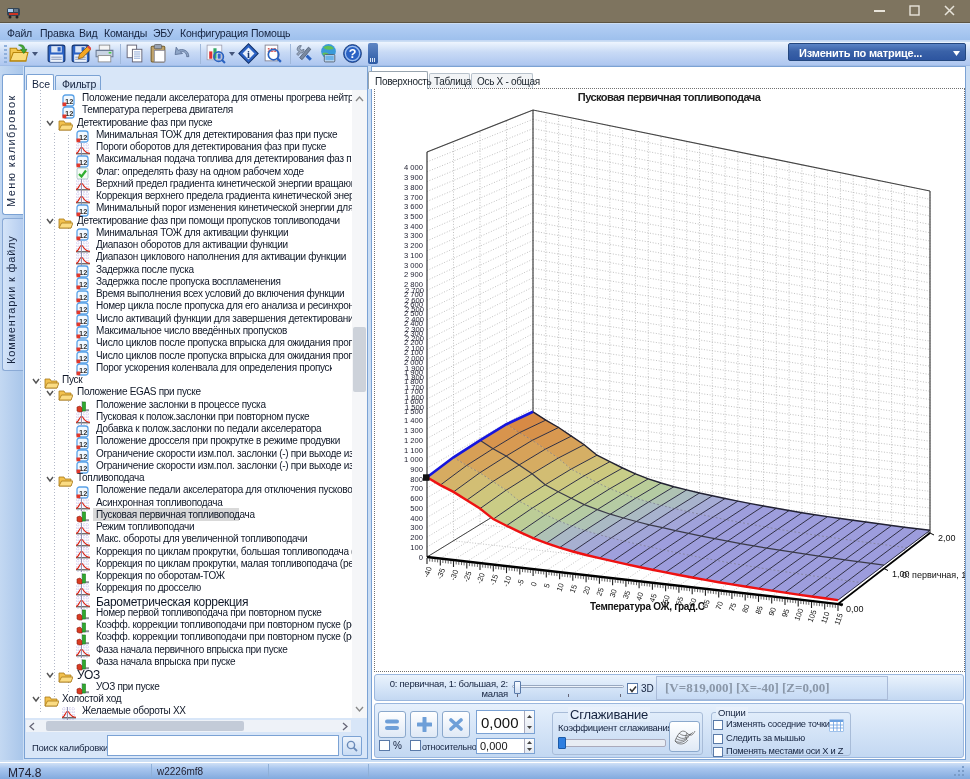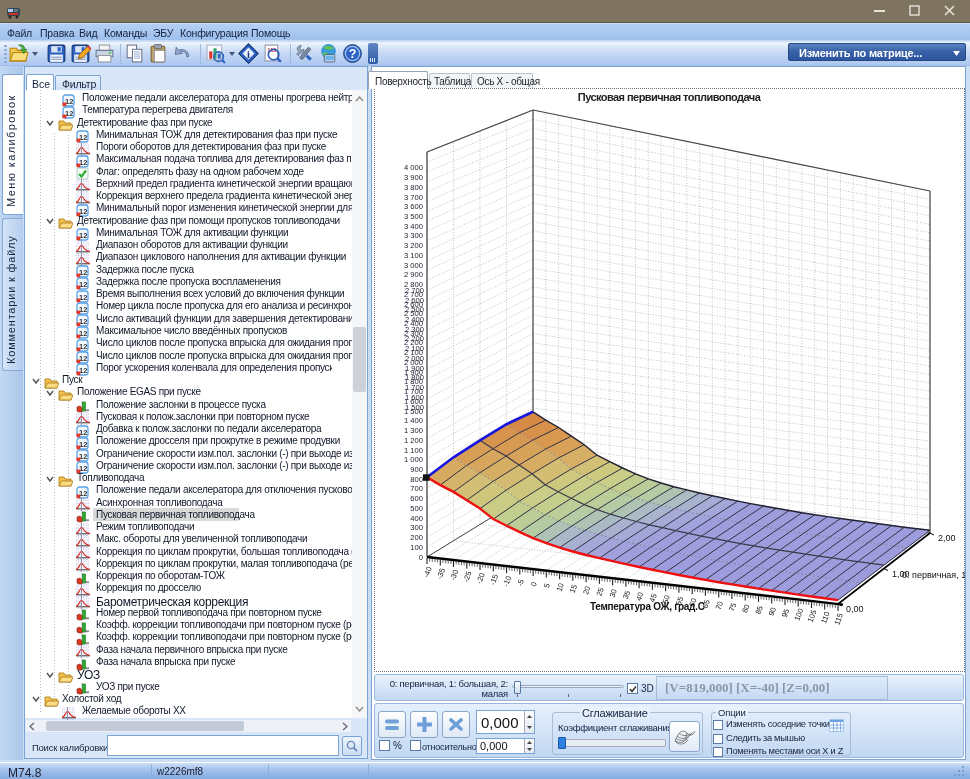--- a/index.html
+++ b/index.html
@@ -1161,21 +1161,21 @@
 <div class="abs" style="left:476px;top:738px;width:59px;height:16px;background:#fff;border:1px solid #7ba2d4"></div>
 <div class="abs txt" style="left:480px;top:740px;font-size:11px;color:#111">0,000</div>
 <div class="abs" style="left:524px;top:739px;width:10px;height:14px;background:linear-gradient(#fdfdfd,#e3e9f2);border-left:1px solid #aab"></div>
 <svg class="abs" style="left:526px;top:740px" width="7" height="5">
     <path d="M1,4 L3.5,1 L6,4" fill="#444"></path>
   </svg>
 <svg class="abs" style="left:526px;top:747px" width="7" height="5">
     <path d="M1,1 L3.5,4 L6,1" fill="#444"></path>
   </svg>
 <div class="abs" style="left:552px;top:712px;width:151px;height:43px;border:1px solid #a8bcd8;border-radius:3px"></div>
-<div class="abs txt" style="left:580px;top:707px;font-size:11px;letter-spacing:-0.2px;color:#15233f;background:linear-gradient(#e9f1fc,#e2edfa);padding:0 2px">Сглаживание</div>
+<div class="abs txt" style="left:568px;top:707px;font-size:13px;letter-spacing:-0.2px;color:#15233f;background:linear-gradient(#e9f1fc,#e2edfa);padding:0 2px">Сглаживание</div>
 <div class="abs txt" style="left:558px;top:722px;font-size:9.5px;letter-spacing:-0.3px;color:#15233f">Коэффициент сглаживания</div>
 <div class="abs" style="left:558px;top:739px;width:108px;height:8px;background:#e8edf4;border:1px solid #aab;border-radius:2px"></div>
 <div class="abs" style="left:558px;top:737px;width:8px;height:12px;background:#2f7fe0;border:1px solid #1a5aa8;border-radius:1px"></div>
 <div class="abs" style="left:669px;top:721px;width:31px;height:31px;background:linear-gradient(#ffffff,#dfe9f6);border:1px solid #8aa8cc;border-radius:3px"></div>
 <svg class="abs" style="left:673px;top:727px" width="24" height="20" viewBox="0 0 24 20">
     <path d="M2,14 C6,4 10,2 14,6 C18,10 20,8 22,4 M2,14 C6,16 10,16 14,12 M14,6 C12,10 13,12 14,12 M4,9 C8,12 12,13 18,7 M3,11.5 C7,14 11,14.5 16,9.5 M6,6 C9,9 14,10 20,5.5 M2,14 L4,16 C8,18 12,17 15,13" fill="none" stroke="#555" stroke-width="0.7"></path>
   </svg>
 <div class="abs" style="left:711px;top:712px;width:140px;height:44px;border:1px solid #a8bcd8;border-radius:3px"></div>
 <div class="abs txt" style="left:716px;top:707px;font-size:9.5px;letter-spacing:-0.2px;color:#15233f;background:linear-gradient(#e9f1fc,#e2edfa);padding:0 2px">Опции</div>
 <div class="abs" style="left:713px;top:719.5px;width:10px;height:10px;background:#fff;border:1px solid #5a7aa8"></div>

